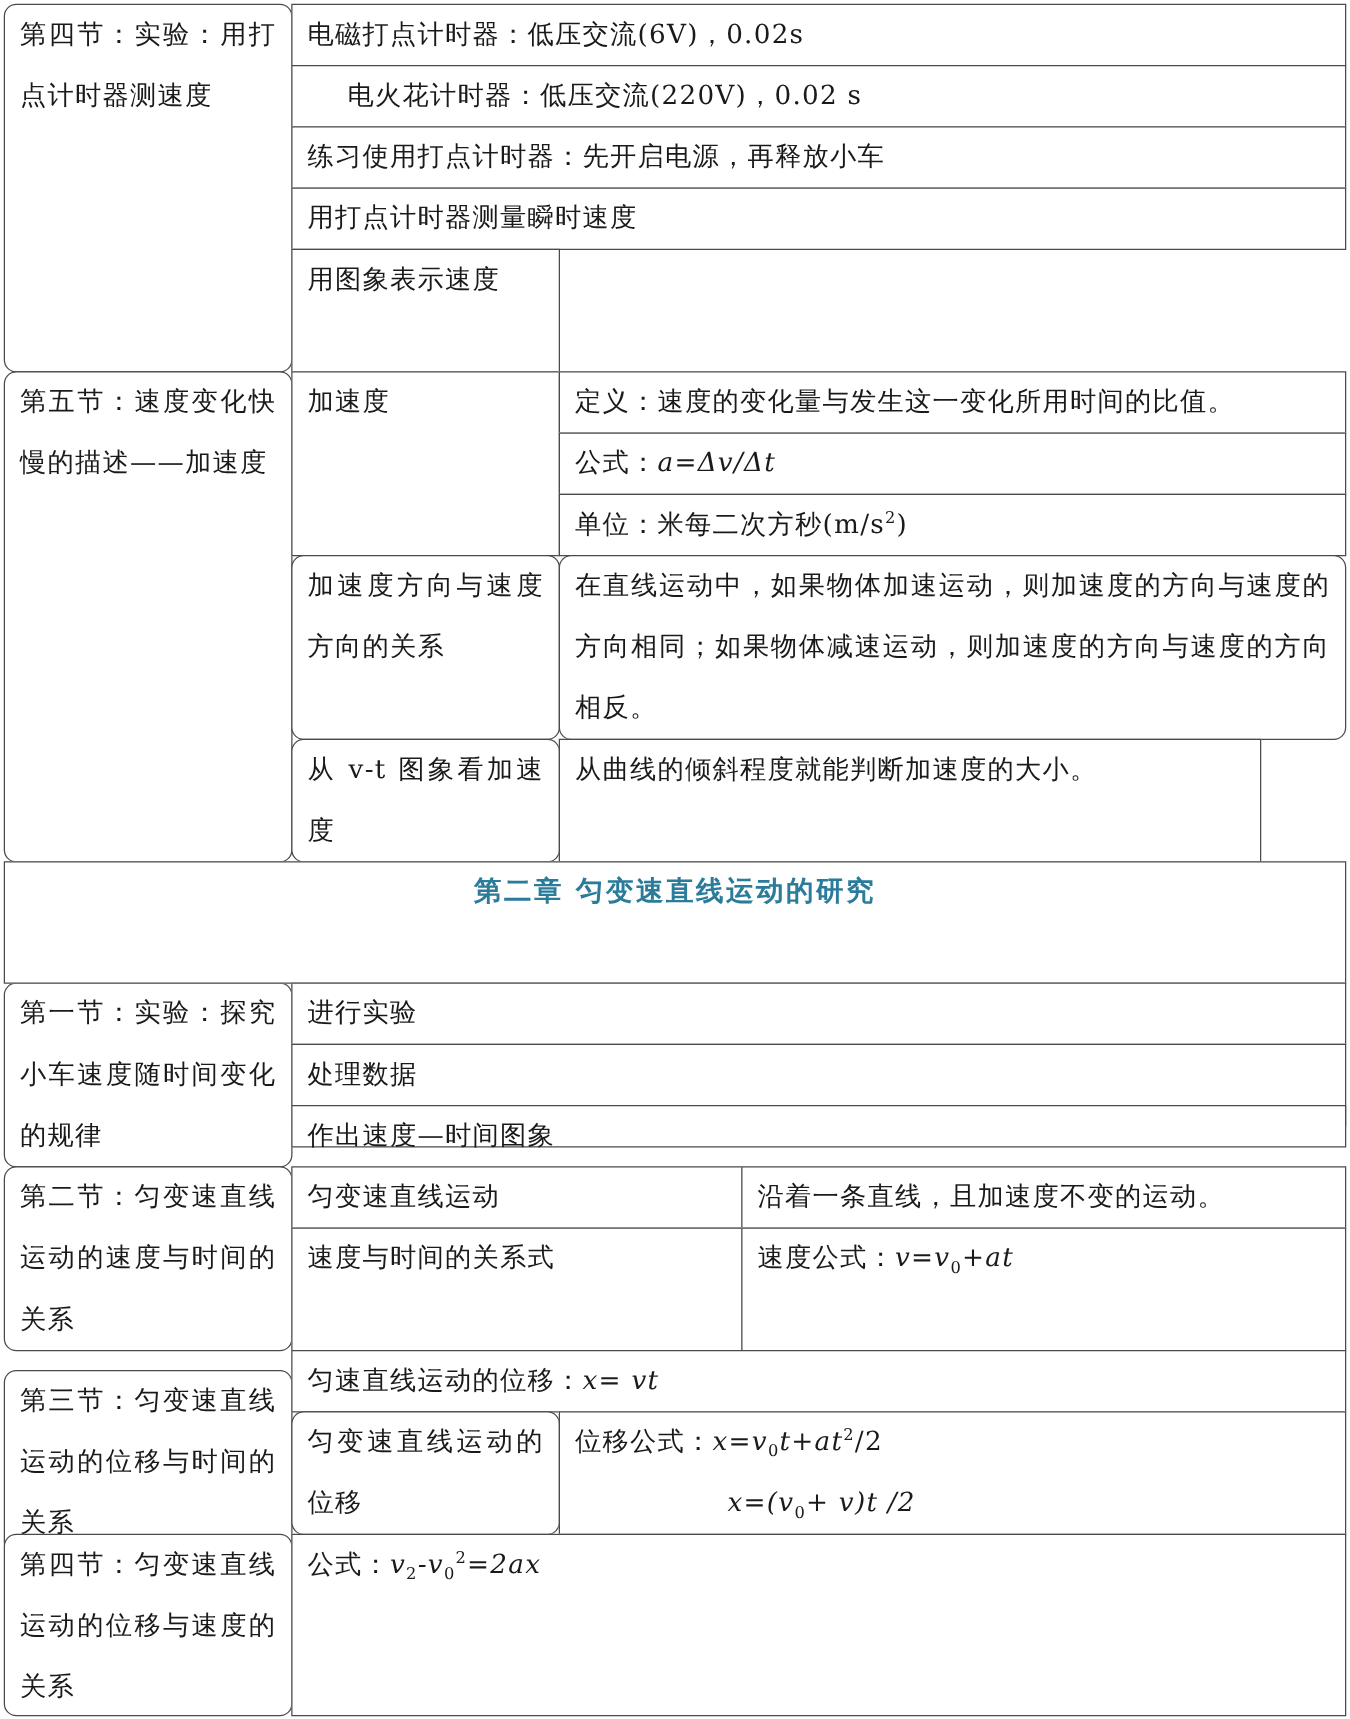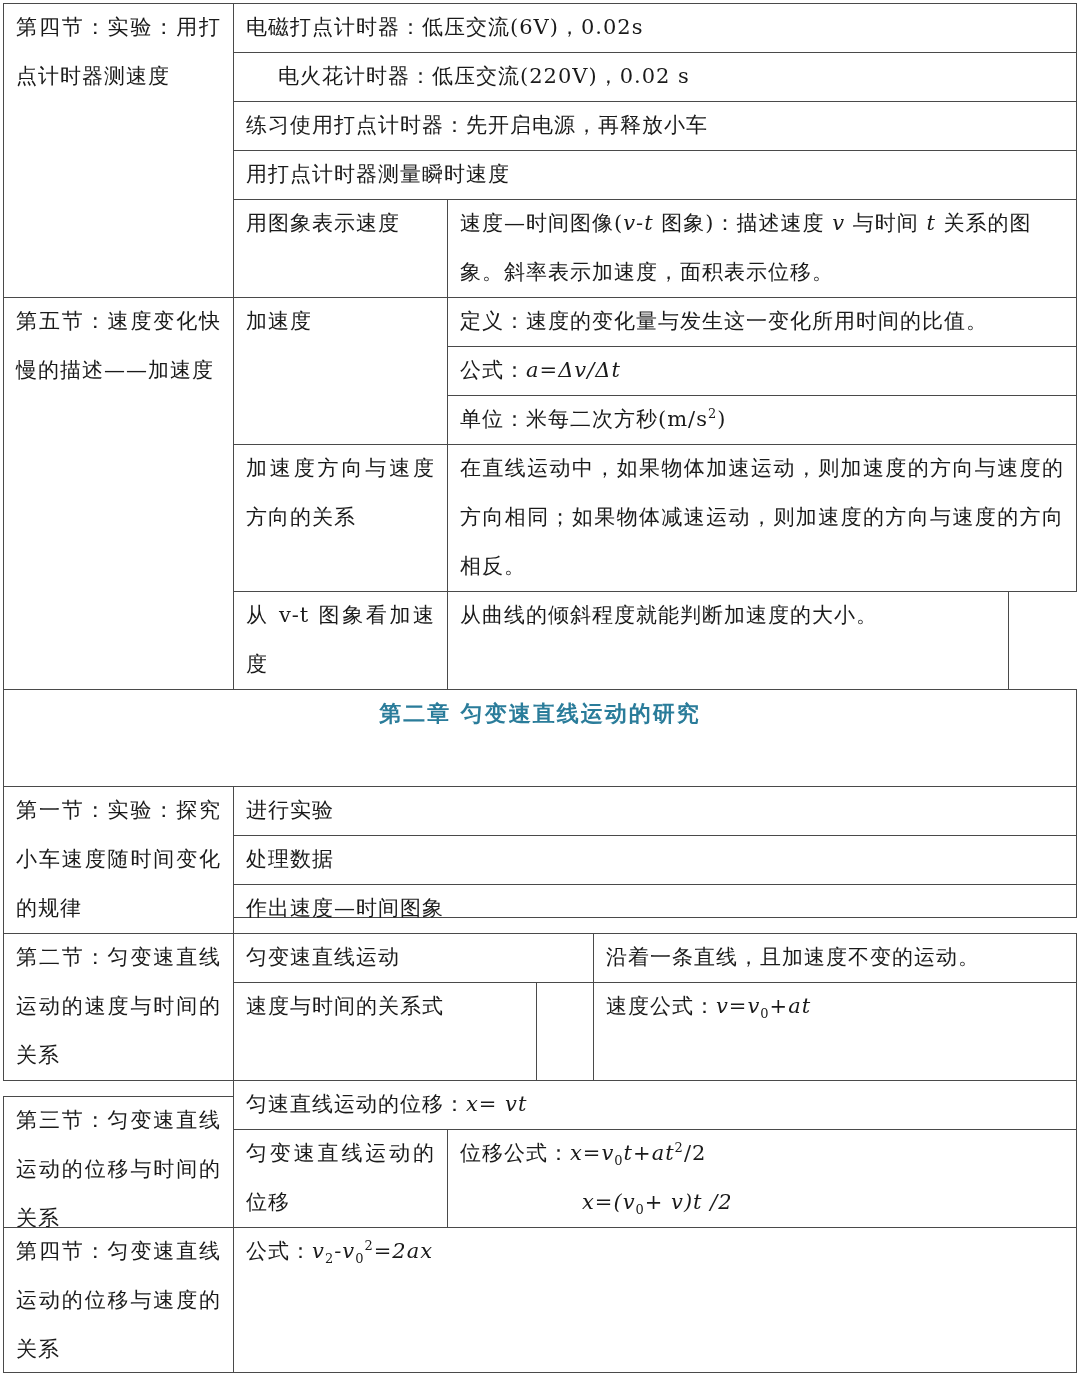--- a/index.html
+++ b/index.html
@@ -3,21 +3,21 @@
 <meta charset="utf-8">
 <style>
   html, body { margin: 0; padding: 0; background: #ffffff; }
   body { width: 1080px; height: 1375px; position: relative; overflow: hidden;
          font-family: "DejaVu Serif", "Liberation Serif", serif; color: #1a1a1a; }
   .tbl { position: absolute; left: 3px; top: 3px; width: 1074px; height: 1370px; }
   .cell { position: absolute; box-sizing: border-box; border: 1.5px solid #4a4a4a;
           padding: 9px 12px 0 12px; font-size: 21px; line-height: 49px; letter-spacing: 1px;
           background: #fff; }
   .content { position: relative; top: -10px; }
-  .just { text-align: justify; text-align-last: left; }
+  .just { text-align: justify; text-align-last: left; border-radius: 10px; }
   .italic { font-style: italic; }
   .heading { color: #2a7c9a; font-weight: bold; text-align: center; font-size: 22px; letter-spacing: 2px; }
   sub, sup { font-size: 13px; line-height: 0; }
 </style>
 </head>
 <body>
 
 <div class="tbl">
 
   <div class="cell just" style="left:0;top:0;width:231px;height:295px;">
@@ -30,23 +30,20 @@
     <div class="content">电火花计时器：低压交流(220V)，0.02 s</div>
   </div>
   <div class="cell" style="left:230px;top:98px;width:844px;height:50px;">
     <div class="content">练习使用打点计时器：先开启电源，再释放小车</div>
   </div>
   <div class="cell" style="left:230px;top:147px;width:844px;height:50px;">
     <div class="content">用打点计时器测量瞬时速度</div>
   </div>
   <div class="cell" style="left:230px;top:196px;width:215px;height:99px;">
     <div class="content">用图象表示速度</div>
-  </div>
-  <div class="cell" style="left:444px;top:196px;width:630px;height:99px;">
-    <div class="content"><span>速度—时间图像(</span><span class="italic">v-t</span><span> 图象)：描述速度 </span><span class="italic">v</span><span> 与时间 </span><span class="italic">t</span><span> 关系的图象。斜率表示加速度，面积表示位移。</span></div>
   </div>
 
   <div class="cell just" style="left:0;top:294px;width:231px;height:393px;">
     <div class="content">第五节：速度变化快慢的描述——加速度</div>
   </div>
   <div class="cell" style="left:230px;top:294px;width:215px;height:148px;">
     <div class="content">加速度</div>
   </div>
   <div class="cell" style="left:444px;top:294px;width:630px;height:50px;">
     <div class="content">定义：速度的变化量与发生这一变化所用时间的比值。</div>
@@ -89,21 +86,21 @@
 
   <div class="cell just" style="left:0;top:930px;width:231px;height:148px;">
     <div class="content">第二节：匀变速直线运动的速度与时间的关系</div>
   </div>
   <div class="cell" style="left:230px;top:930px;width:361px;height:50px;">
     <div class="content">匀变速直线运动</div>
   </div>
   <div class="cell" style="left:590px;top:930px;width:484px;height:50px;">
     <div class="content">沿着一条直线，且加速度不变的运动。</div>
   </div>
-  <div class="cell" style="left:230px;top:979px;width:304px;height:99px;">
+  <div class="cell" style="left:230px;top:979px;width:361px;height:99px;">
     <div class="content">速度与时间的关系式</div>
   </div>
   <div class="cell" style="left:590px;top:979px;width:484px;height:99px;">
     <div class="content"><span>速度公式：</span><span class="italic">v=v</span><sub>0</sub><span class="italic">+at</span></div>
   </div>
 
   <div class="cell just" style="left:0;top:1093px;width:231px;height:148px;">
     <div class="content">第三节：匀变速直线运动的位移与时间的关系</div>
   </div>
   <div class="cell" style="left:230px;top:1077px;width:844px;height:50px;">

